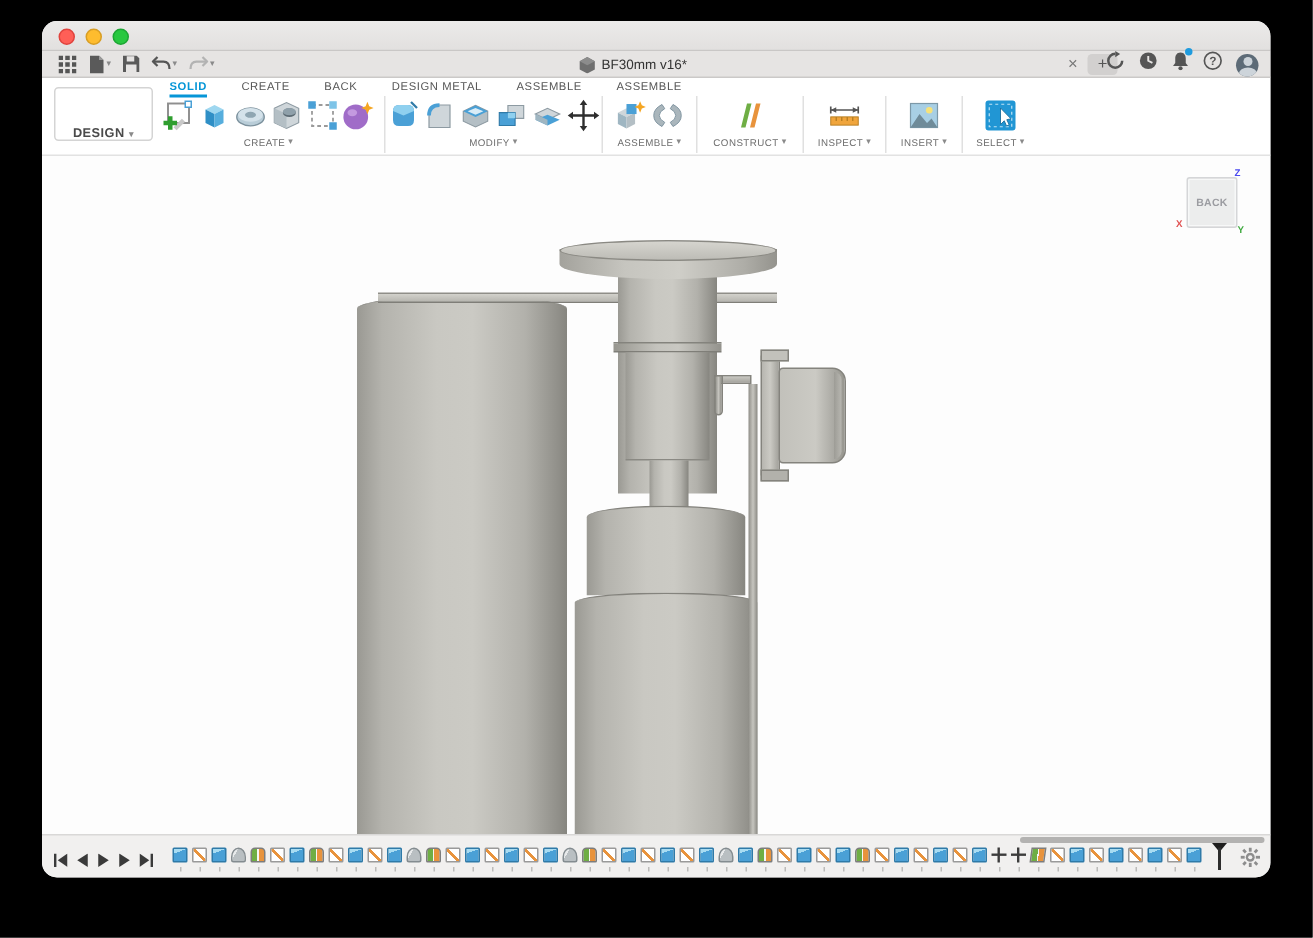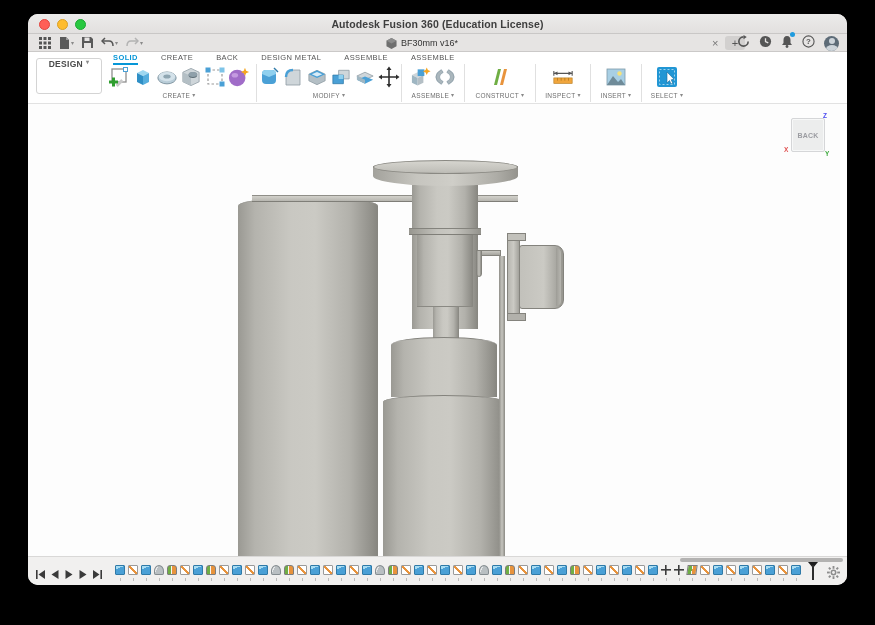--- a/index.html
+++ b/index.html
@@ -35,21 +35,21 @@
   .bell-wrap { position:relative; }
   .notif-dot { position:absolute; right:-2px; top:-2px; width:5px; height:5px; border-radius:50%; background:#1f9bde; }
   .avatar { width:15px; height:15px; border-radius:50%; background:#5d6b77; overflow:hidden; position:relative; }
   .avatar:before{ content:''; position:absolute; left:4.5px; top:2.5px; width:6px; height:6px; border-radius:50%; background:#cdd4da;}
   .avatar:after{ content:''; position:absolute; left:1.5px; top:9px; width:12px; height:8px; border-radius:50%; background:#cdd4da;}
 
   
   .ribbon { position:absolute; left:0; top:38px; width:100%; height:52px; background:#fff;
             border-bottom:1px solid #e2e2e2; }
   .design-btn { position:absolute; left:8px; top:6px; width:66px; height:36px; background:#fff;
-                border:1px solid #d4d4d4; border-radius:3px; display:flex; align-items:flex-start; justify-content:center;
+                border:1px solid #d4d4d4; border-radius:3px; display:flex; align-items:flex-end; justify-content:center;
                 gap:3px; font-size:8.5px; font-weight:bold; color:#4a4a4a; letter-spacing:.3px; }
   .tabsrow { position:absolute; left:85px; top:1px; display:flex; gap:23px; height:12px; align-items:flex-end; }
   .rtab { font-size:7.5px; color:#555; letter-spacing:.4px; padding-bottom:1px; border-bottom:2px solid transparent; }
   .rtab.active { color:#0696d7; font-weight:bold; border-bottom-color:#0696d7; }
   .groupsrow { position:absolute; left:79px; top:12px; display:flex; align-items:flex-start; }
   .rgroup { display:flex; flex-direction:column; align-items:center; }
   .rgroup-icons { display:flex; align-items:center; justify-content:center; height:26px; gap:2px; }
   .rgroup-label { height:10px; font-size:6.5px; color:#6e6e6e; letter-spacing:.3px; display:flex; gap:2px; align-items:center; }
   .gsep { width:1px; height:38px; background:#e0e0e0; margin:0 5px; align-self:center; }
   .ricon { width:22px; height:22px; display:flex; align-items:center; justify-content:center; }
@@ -115,21 +115,20 @@
 <body>
 
 <div class="window">
 
   <div class="titlebar">
     <div class="traffic">
       <span class="tl-dot tl-red"></span>
       <span class="tl-dot tl-yellow"></span>
       <span class="tl-dot tl-green"></span>
     </div>
-    <span class="title-text">Autodesk Fusion 360 (Education License)</span>
   </div>
 
   <div class="qatbar">
     <div class="qat-left">
       <span class="qat-btn">
         <svg width="12" height="12" viewBox="0 0 12 12">
             <g fill="#555">
               <rect x="0" y="0" width="3" height="3"></rect>
               <rect x="4.5" y="0" width="3" height="3"></rect>
               <rect x="9" y="0" width="3" height="3"></rect>

